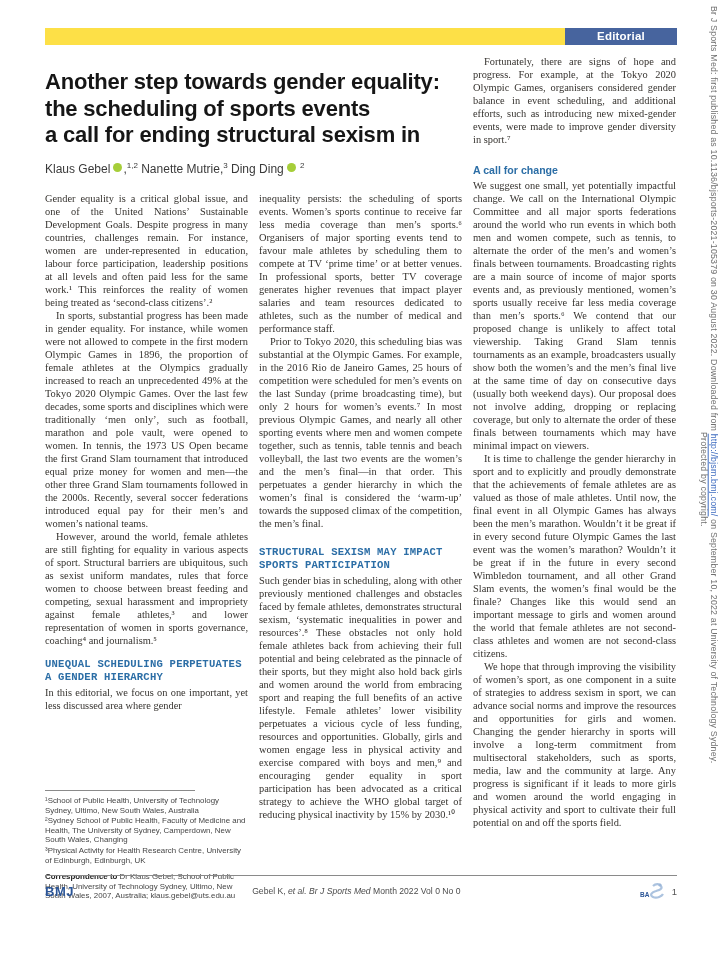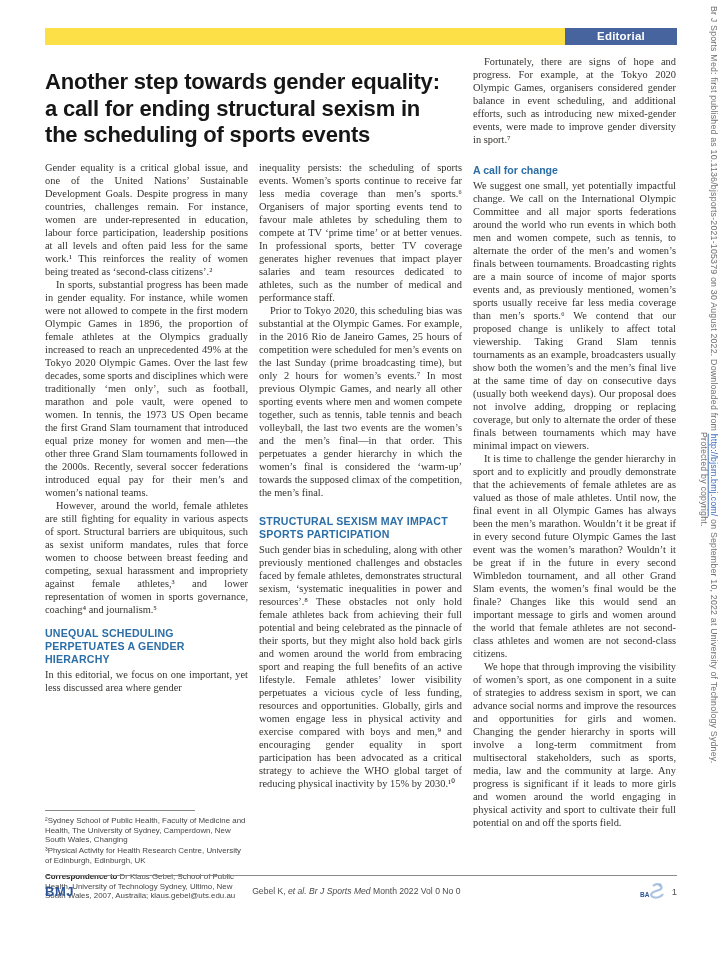--- a/index.html
+++ b/index.html
@@ -34,21 +34,21 @@
   }
   .cols{display:flex;gap:11px;flex:1;min-height:0;}
   .col{width:203px;font-size:10.4px;line-height:13px;text-align:justify;overflow:hidden;}
   .col1{display:flex;flex-direction:column;justify-content:flex-end;}
   .col p{margin:0;}
   .indent{text-indent:11px;}
   .h-blue{
     font-family:"Liberation Sans",sans-serif;font-weight:bold;color:#2c6ea6;
     font-size:10.6px;line-height:13px;text-align:left;margin:11px 0 2px 0;
   }
-  .h-blue.caps{text-transform:none;letter-spacing:.2px;}
+  .h-blue.caps{text-transform:none;letter-spacing:.2px;font-family:Liberation Mono, monospace;}
   
   .affil-block{
     margin-top:auto;font-family:"Liberation Sans",sans-serif;font-size:7.9px;
     line-height:9.6px;color:#454545;text-align:left;
   }
   .affil-rule{width:150px;border-top:1px solid #8a8a8a;margin-bottom:5px;}
   .affil-block p{margin:0 0 1px 0;}
   .corr{margin-top:7px !important;}
   .corr b{color:#222;}
   
@@ -78,35 +78,41 @@
 <div class="content">
 
   <div class="band">
     <div class="band-box">Editorial</div>
   </div>
 
   <div class="main-row">
     <div class="left-part">
       <div class="title">
         <div>Another step towards gender equality:</div>
+        <div>the scheduling of sports events</div>
         <div>a call for ending structural sexism in</div>
-        <div>the scheduling of sports events</div>
       </div>
 
+      <div class="authors">
+        <span>Klaus Gebel</span><span class="orcid"></span><span>,</span><sup>1,2</sup>
+        <span>Nanette Mutrie</span><span>,</span><sup>3</sup>
+        <span>Ding Ding</span><span class="orcid"></span><span></span> <sup>2</sup>
+      </div>
 
       <div class="cols">
         <div class="col col1">
           <p>Gender equality is a critical global issue, and one of the United Nations’ Sustainable Development Goals. Despite progress in many countries, challenges remain. For instance, women are under-represented in education, labour force participation, leadership positions at all levels and often paid less for the same work.¹ This reinforces the reality of women being treated as ‘second-class citizens’.²</p>
           <p class="indent">In sports, substantial progress has been made in gender equality. For instance, while women were not allowed to compete in the first modern Olympic Games in 1896, the proportion of female athletes at the Olympics gradually increased to reach an unprecedented 49% at the Tokyo 2020 Olympic Games. Over the last few decades, some sports and disciplines which were traditionally ‘men only’, such as football, marathon and pole vault, were opened to women. In tennis, the 1973 US Open became the first Grand Slam tournament that introduced equal prize money for women and men—the other three Grand Slam tournaments followed in the 2000s. Recently, several soccer federations introduced equal pay for their men’s and women’s national teams.</p>
           <p class="indent">However, around the world, female athletes are still fighting for equality in various aspects of sport. Structural barriers are ubiquitous, such as sexist uniform mandates, rules that force women to choose between breast feeding and competing, sexual harassment and impropriety against female athletes,³ and lower representation of women in sports governance, coaching⁴ and journalism.⁵</p>
           <div class="h-blue caps">UNEQUAL SCHEDULING PERPETUATES A GENDER HIERARCHY</div>
           <p>In this editorial, we focus on one important, yet less discussed area where gender</p>
 
           <div class="affil-block">
             <div class="affil-rule"></div>
+            <p>¹School of Public Health, University of Technology Sydney, Ultimo, New South Wales, Australia</p>
             <p>²Sydney School of Public Health, Faculty of Medicine and Health, The University of Sydney, Camperdown, New South Wales, Changing</p>
             <p>³Physical Activity for Health Research Centre, University of Edinburgh, Edinburgh, UK</p>
             <p class="corr"><b>Correspondence to</b><span> Dr Klaus Gebel, School of Public Health, University of Technology Sydney, Ultimo, New South Wales, 2007, Australia; klaus.gebel@uts.edu.au</span></p>
           </div>
         </div>
 
         <div class="col">
           <p>inequality persists: the scheduling of sports events. Women’s sports continue to receive far less media coverage than men’s sports.⁶ Organisers of major sporting events tend to favour male athletes by scheduling them to compete at TV ‘prime time’ or at better venues. In professional sports, better TV coverage generates higher revenues that impact player salaries and team resources dedicated to athletes, such as the number of medical and performance staff.</p>
           <p class="indent">Prior to Tokyo 2020, this scheduling bias was substantial at the Olympic Games. For example, in the 2016 Rio de Janeiro Games, 25 hours of competition were scheduled for men’s events on the last Sunday (prime broadcasting time), but only 2 hours for women’s events.⁷ In most previous Olympic Games, and nearly all other sporting events where men and women compete together, such as tennis, table tennis and beach volleyball, the last two events are the women’s and the men’s final—in that order. This perpetuates a gender hierarchy in which the women’s final is considered the ‘warm-up’ towards the supposed climax of the competition, the men’s final.</p>
           <div class="h-blue caps" style="margin-top:16px;">STRUCTURAL SEXISM MAY IMPACT SPORTS PARTICIPATION</div>

